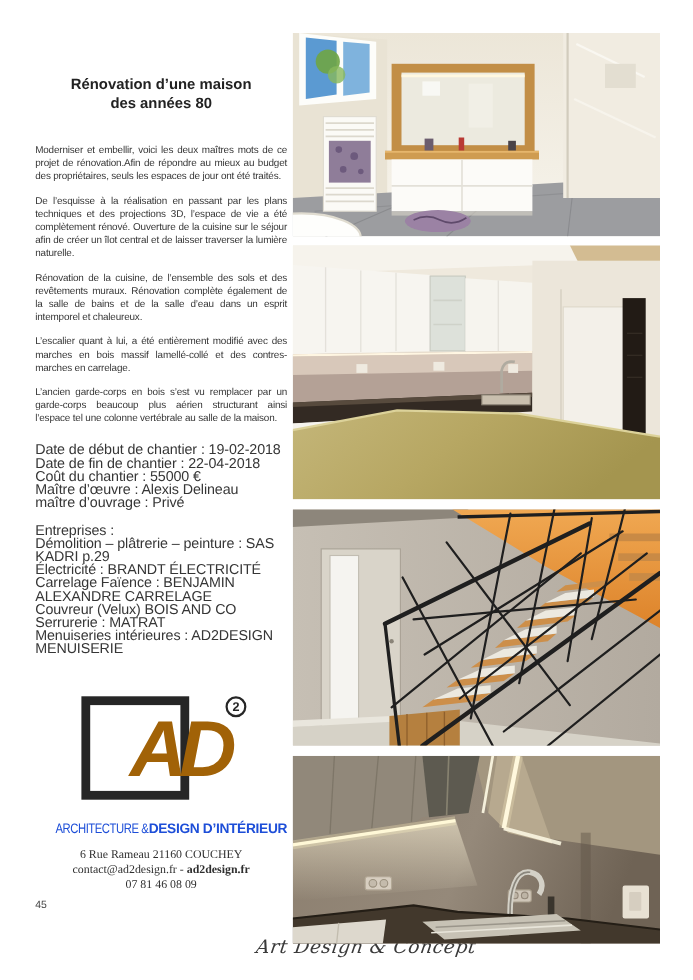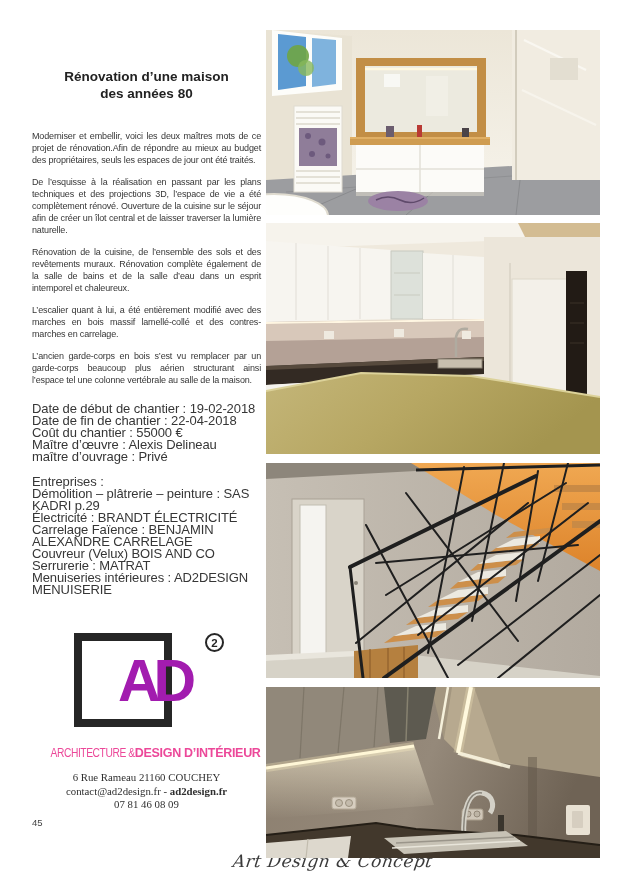--- a/index.html
+++ b/index.html
@@ -13,24 +13,24 @@
   .title { font-size:13.5px; font-weight:bold; line-height:17px; text-align:center; color:#222; margin-bottom:28px; }
   .para { font-size:9px; letter-spacing:-0.15px; line-height:12px; text-align:justify; color:#363636; margin-bottom:10px; }
   .block { font-size:13px; letter-spacing:-0.1px; line-height:12px; color:#363636; }
   .project-block { margin-top:17px; }
   .entreprises-block { margin-top:13px; }
 
   
   .logo-area { position:absolute; left:32px; top:633px; width:229px; }
   .logo-wrap { position:relative; margin-left:42px; width:180px; height:96px; }
   .logo-square { position:absolute; left:0; top:0; width:82px; height:78px; border:8px solid #262626; }
-  .logo-ad { position:absolute; left:44px; top:13px; font-size:59px; line-height:70px; font-weight:bold; letter-spacing:-7px; color:#a21caf; }
+  .logo-ad { position:absolute; left:44px; top:13px; font-size:72px; line-height:70px; font-weight:bold; letter-spacing:-7px; color:#a16207;font-style:italic; }
   .logo-exp { position:absolute; left:131px; top:0; width:15px; height:15px; border:2.5px solid #262626; border-radius:50%;
               display:flex; align-items:center; justify-content:center; font-size:11.5px; font-weight:bold; color:#262626; }
-  .logo-tagline { margin-top:17px; text-align:left; white-space:nowrap; font-size:12.5px; color:#ec4899; }
+  .logo-tagline { margin-top:17px; text-align:right; white-space:nowrap; font-size:12.5px; color:#1d4ed8; }
   .tag-thin { display:inline-block; transform:scaleX(0.82); transform-origin:right center; font-weight:400; letter-spacing:-0.5px; }
   .tag-bold { font-weight:bold; letter-spacing:-0.3px; }
   .contact { margin-top:11px; text-align:center; font-family:"Liberation Serif", serif; font-size:10.8px; line-height:13.5px; color:#2f2f2f; }
   .contact .site { font-weight:bold; }
   .contact .sep { white-space:pre; }
   .partners { margin-top:16px; font-size:9px; line-height:12px; color:#363636; }
   .page-number { margin-top:5px; font-size:9.5px; color:#444; }
 
   
   .signature { position:absolute; left:233px; top:851px; font-family:"DejaVu Serif", serif; font-style:italic;

